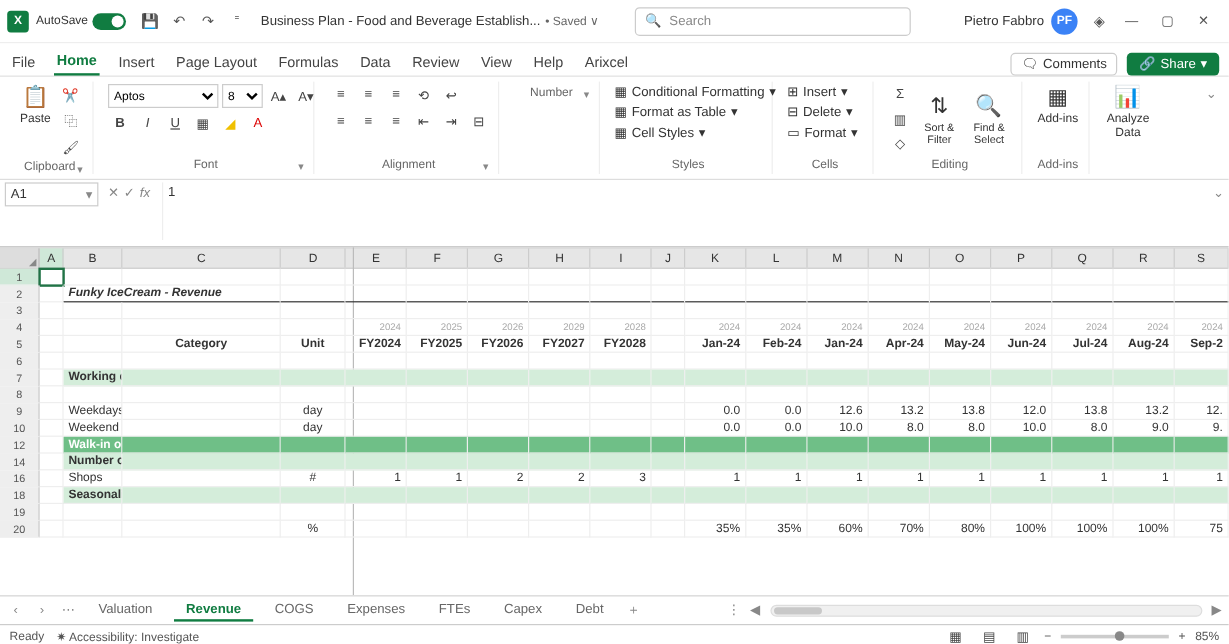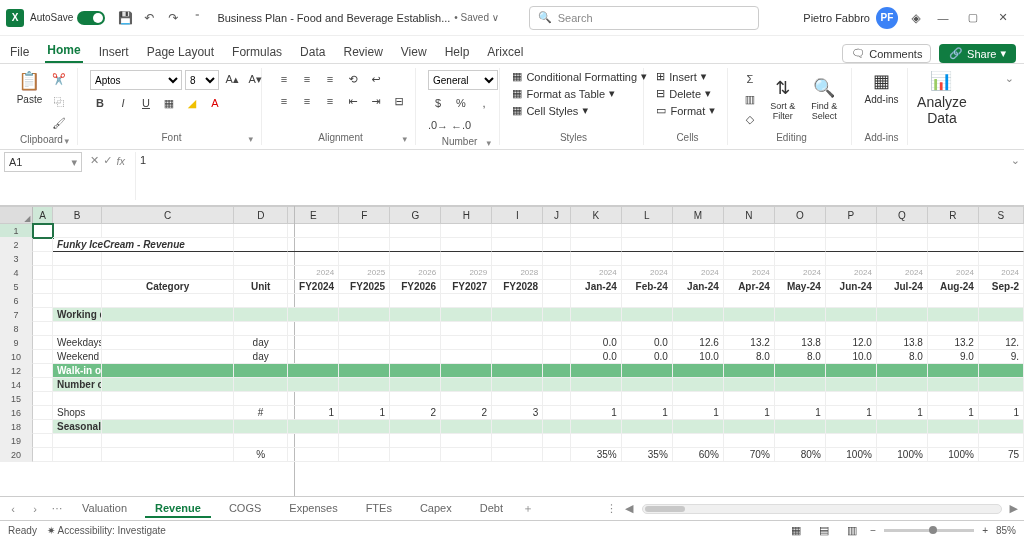--- a/index.html
+++ b/index.html
@@ -131,21 +131,21 @@
         <span class="ic">✂️</span>
         <span class="ic">⿻</span>
         <span class="ic">🖌</span>
       </div>
     </div>
     <div class="group-label"><span>Clipboard</span><span class="dlauncher">▾</span></div>
   </div>
 
   <div class="group" style="width:180px;">
     <div class="group-content col" style="gap:4px;">
-      <div style="display:flex;gap:3px;">
+      <div style="display:flex;gap:3px;align-items:center;">
         <select class="ribbon-sel" style="width:92px;"><option>Aptos</option></select>
         <select class="ribbon-sel" style="width:34px;"><option>8</option></select>
         <span class="ic">A▴</span>
         <span class="ic">A▾</span>
       </div>
       <div style="display:flex;gap:3px;">
         <span class="ic bold">B</span>
         <span class="ic italic">I</span>
         <span class="ic" style="text-decoration:underline;">U</span>
         <span class="ic">▦</span>
@@ -171,32 +171,20 @@
         <span class="ic">≡</span>
         <span class="ic">⇤</span>
         <span class="ic">⇥</span>
         <span class="ic">⊟</span>
       </div>
     </div>
     <div class="group-label"><span>Alignment</span><span class="dlauncher">▾</span></div>
   </div>
 
   <div class="group" style="width:80px;">
-    <div class="group-content col" style="gap:4px;">
-      <select class="ribbon-sel" style="width:70px;"><option>General</option></select>
-      <div style="display:flex;gap:3px;">
-        <span class="ic">$</span>
-        <span class="ic">%</span>
-        <span class="ic">,</span>
-      </div>
-      <div style="display:flex;gap:3px;">
-        <span class="ic">.0→</span>
-        <span class="ic">←.0</span>
-      </div>
-    </div>
     <div class="group-label"><span>Number</span><span class="dlauncher">▾</span></div>
   </div>
 
   <div class="group" style="width:140px;">
     <div class="group-content col" style="gap:4px;">
       <div class="stackbtn">▦ <span>Conditional Formatting</span> ▾</div>
       <div class="stackbtn">▦ <span>Format as Table</span> ▾</div>
       <div class="stackbtn">▦ <span>Cell Styles</span> ▾</div>
     </div>
     <div class="group-label"><span>Styles</span></div>
@@ -237,21 +225,21 @@
         <span>Add-ins</span>
       </div>
     </div>
     <div class="group-label"><span>Add-ins</span></div>
   </div>
 
   <div class="group" style="width:56px;border-right:none;">
     <div class="group-content">
       <div class="bigbtn">
         <span class="icn">📊</span>
-        <span style="font-size:14px;">Analyze Data</span>
+        <span style="font-size:10px;">Analyze Data</span>
       </div>
     </div>
     <div class="group-label"></div>
   </div>
   <div style="margin-left:auto;padding:4px;color:#888;">⌄</div>
 </div>
 
 <div class="namebox-row">
   <div class="namebox">
       <span>A1</span>
@@ -548,42 +536,20 @@
         <div class="cell bold section-h" style="width: 52px;"></div>
         <div class="cell bold section-h" style="width: 52px;"></div>
         <div class="cell bold section-h" style="width: 52px;"></div>
         <div class="cell bold section-h" style="width: 52px;"></div>
         <div class="cell bold section-h" style="width: 52px;"></div>
         <div class="cell bold section-h" style="width: 52px;"></div>
         <div class="cell bold section-h" style="width: 52px;"></div>
         <div class="cell bold section-h" style="width: 46px;"></div>
       </div>
       <div class="row">
-        <div class="rownum">15</div>
-        <div class="cell " style="width: 20px;"></div>
-        <div class="cell " style="width: 50px;"></div>
-        <div class="cell " style="width: 135px;"></div>
-        <div class="cell " style="width: 55px;"></div>
-        <div class="cell " style="width: 52px;"></div>
-        <div class="cell " style="width: 52px;"></div>
-        <div class="cell " style="width: 52px;"></div>
-        <div class="cell " style="width: 52px;"></div>
-        <div class="cell " style="width: 52px;"></div>
-        <div class="cell " style="width: 28px;"></div>
-        <div class="cell " style="width: 52px;"></div>
-        <div class="cell " style="width: 52px;"></div>
-        <div class="cell " style="width: 52px;"></div>
-        <div class="cell " style="width: 52px;"></div>
-        <div class="cell " style="width: 52px;"></div>
-        <div class="cell " style="width: 52px;"></div>
-        <div class="cell " style="width: 52px;"></div>
-        <div class="cell " style="width: 52px;"></div>
-        <div class="cell " style="width: 46px;"></div>
-      </div>
-      <div class="row">
         <div class="rownum">16</div>
         <div class="cell " style="width: 20px;"></div>
         <div class="cell " style="width: 50px;">Shops</div>
         <div class="cell " style="width: 135px;"></div>
         <div class="cell center" style="width: 55px;">#</div>
         <div class="cell right-al" style="width: 52px;">1</div>
         <div class="cell right-al" style="width: 52px;">1</div>
         <div class="cell right-al" style="width: 52px;">2</div>
         <div class="cell right-al" style="width: 52px;">2</div>
         <div class="cell right-al" style="width: 52px;">3</div>

